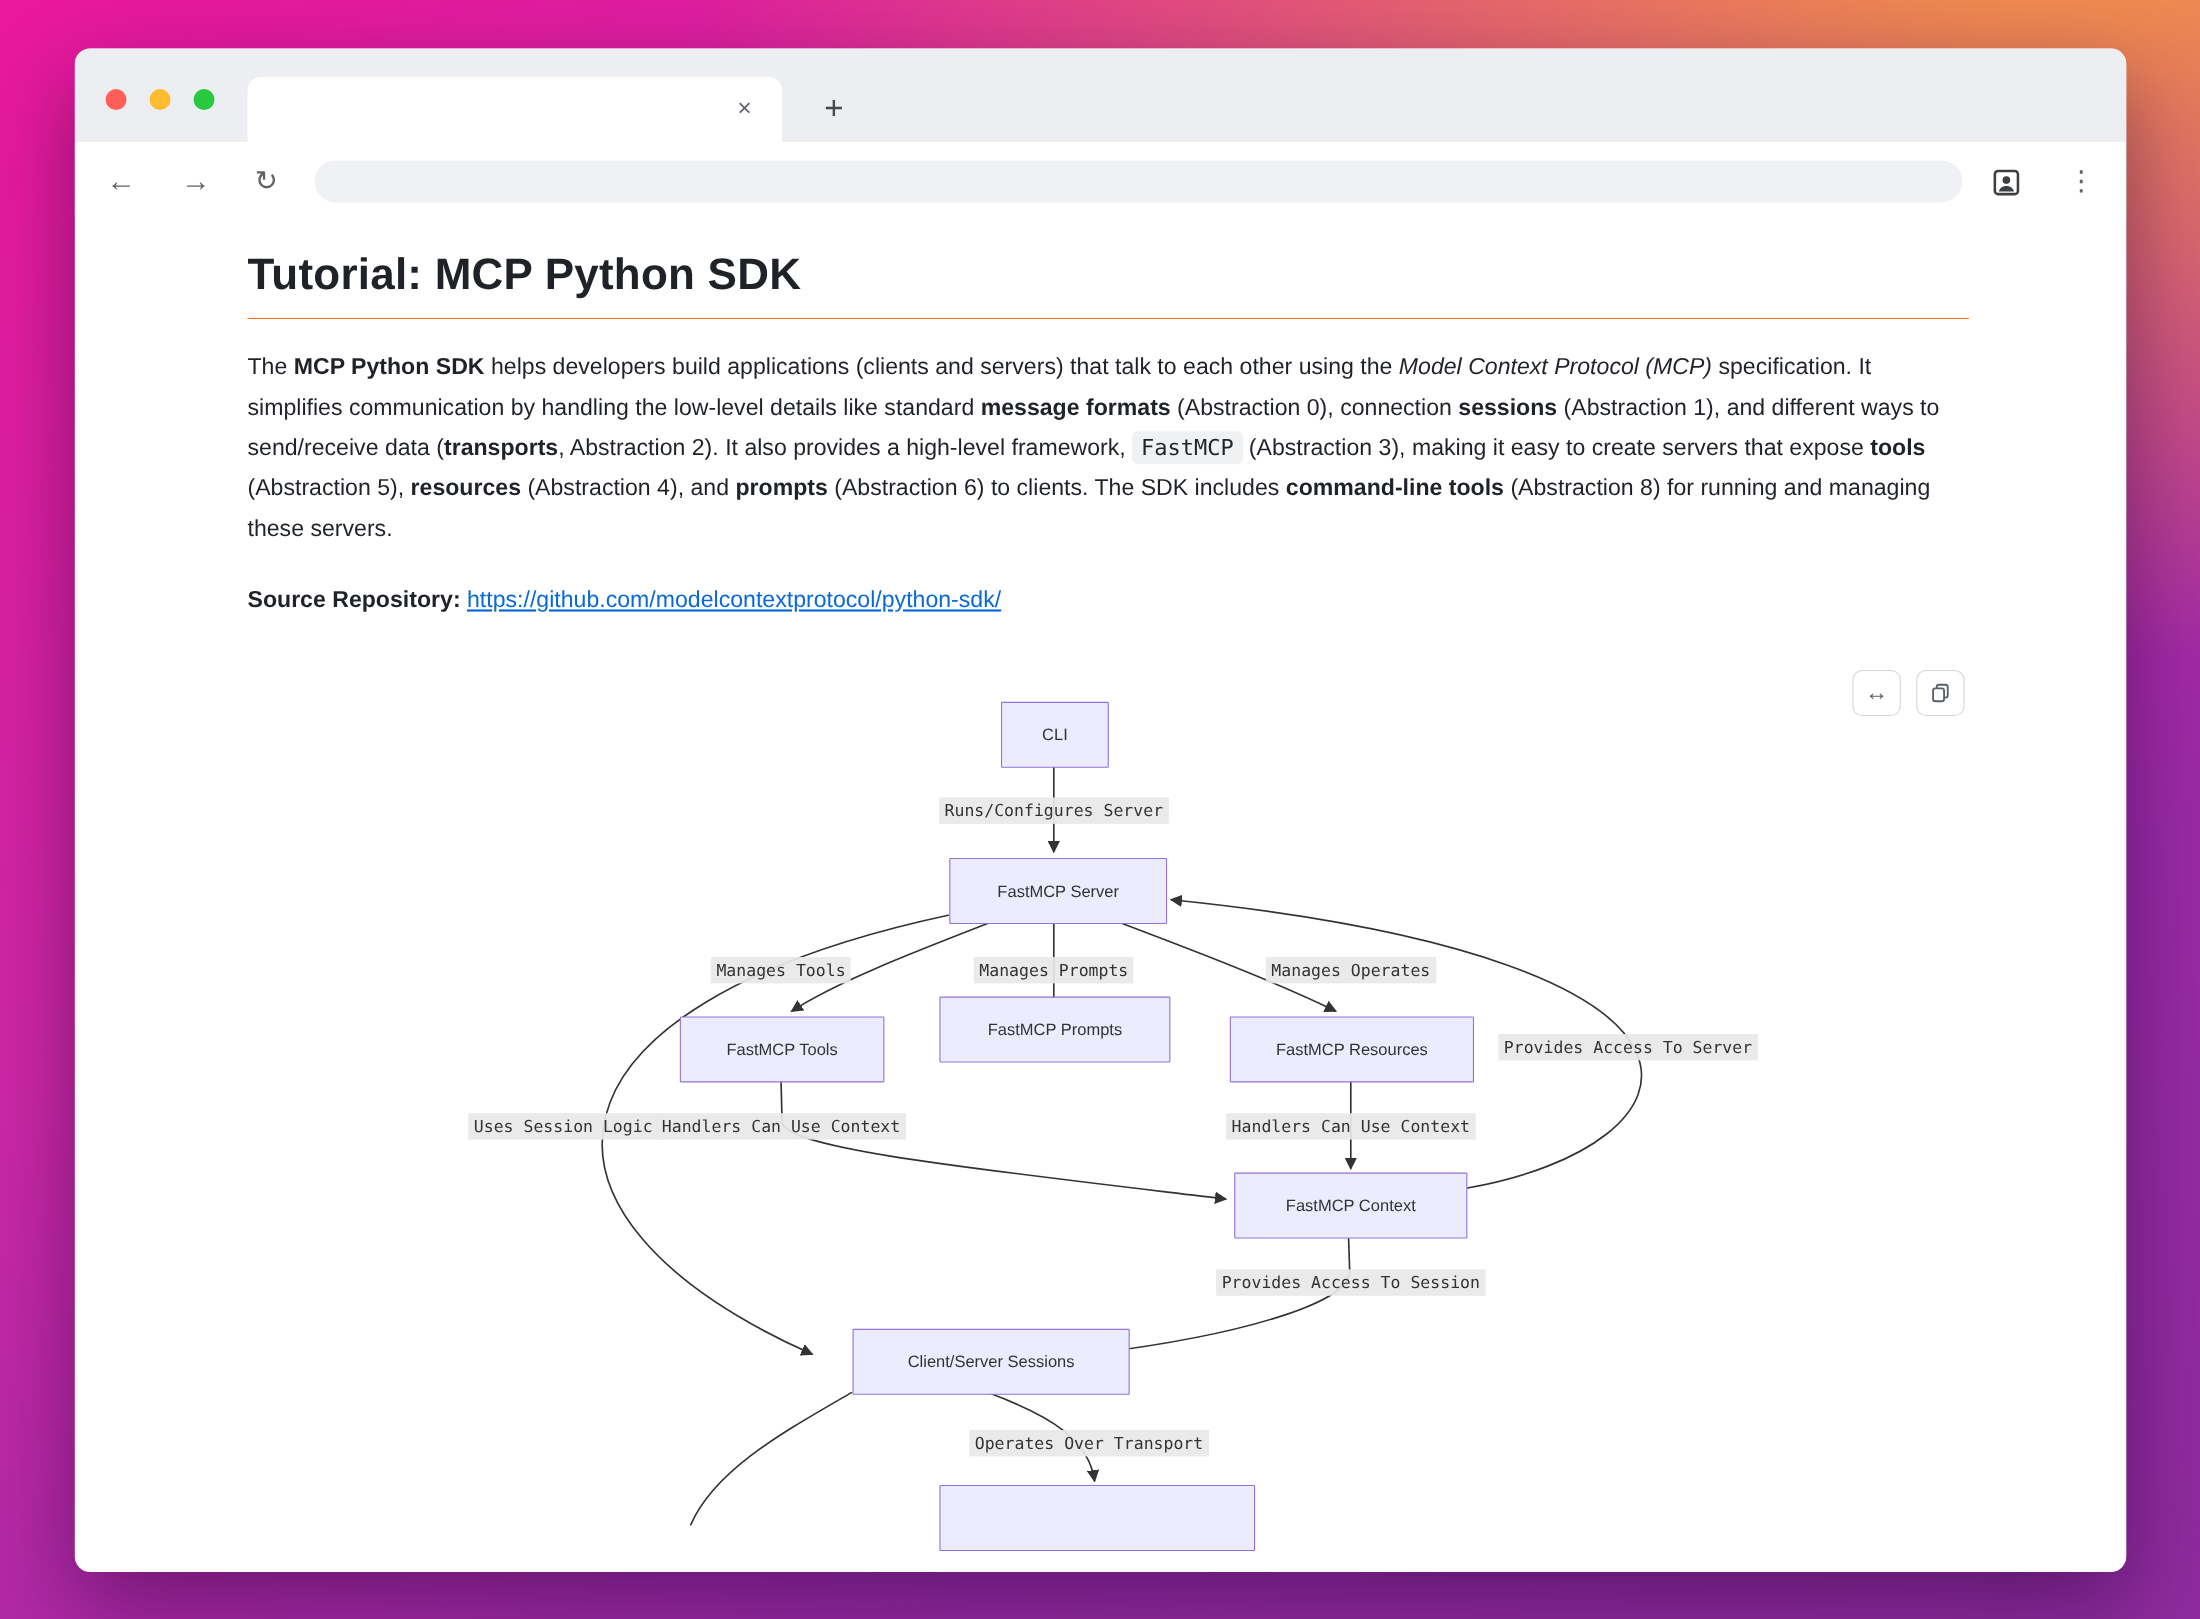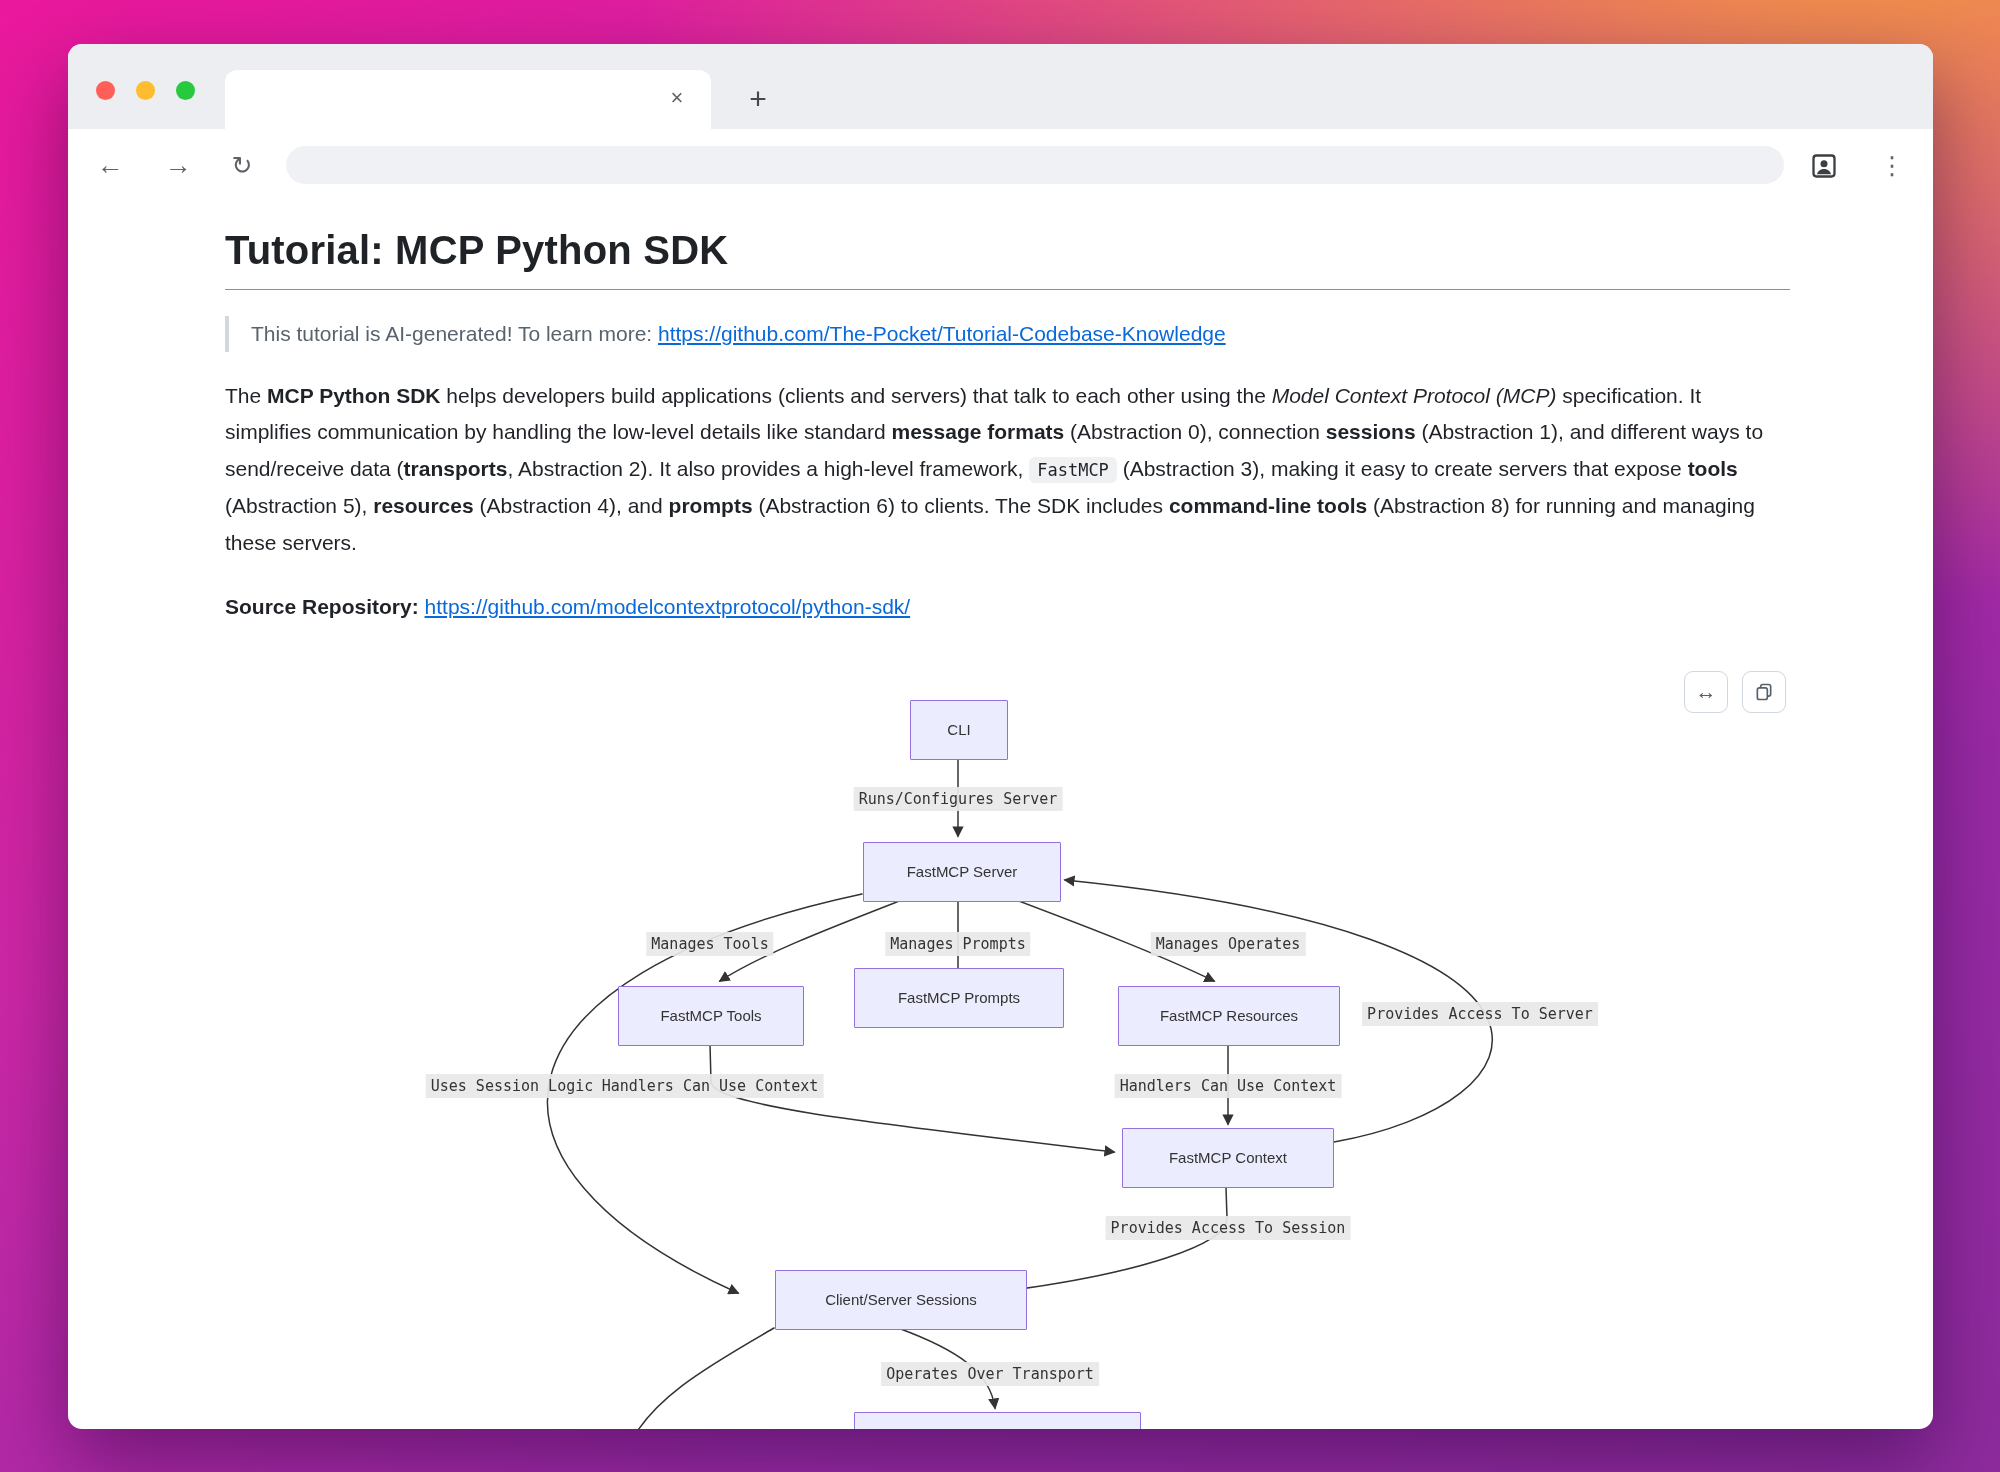--- a/index.html
+++ b/index.html
@@ -37,21 +37,21 @@
   
   .content{position:relative;padding:0 143px 0 157px;color:#1f2328;}
   h1.doc-title{margin:27px 0 0 0;padding:0 0 16px 0;font-size:40px;font-weight:700;color:#1f2328;
     border-bottom:1px solid #f97316;letter-spacing:.2px;}
   .callout{margin-top:26px;border-left:4px solid #d1d9e0;padding:2px 0 2px 22px;color:#59636e;
     font-size:21px;line-height:1.5;}
   a.lnk{color:#0969da;text-decoration:underline;}
   .intro{margin:26px 0 0 0;font-size:21px;line-height:1.75;color:#1f2328;}
   .intro strong{font-weight:700;}
   .intro em{font-style:italic;}
-  .chip{font-family:"DejaVu Sans Mono",monospace;font-size:17px;background:#eff1f3;border-radius:6px;
+  .chip{font-family:"DejaVu Sans Mono",monospace;font-size:20px;background:#eff1f3;border-radius:6px;
     padding:3px 8px;white-space:nowrap;}
   .source{margin:30px 0 0 0;font-size:21px;line-height:1.5;}
   .source .lbl{font-weight:700;}
   
   .diagram-wrap{position:relative;margin-top:36px;height:800px;}
   .dg-toolbar{position:absolute;top:12px;right:4px;display:flex;gap:14px;z-index:5;}
   .dg-btn{width:42px;height:40px;border:1px solid #d0d7de;border-radius:9px;background:#ffffff;
     display:flex;align-items:center;justify-content:center;color:#57606a;font-size:21px;}
   .dg-inner{position:absolute;left:225px;top:37px;width:1200px;height:780px;}
   .dg-inner svg.edges{position:absolute;left:0;top:0;z-index:1;}
@@ -90,21 +90,20 @@
           <circle cx="12" cy="10" r="3" fill="#3c4043"></circle>
           <path d="M6 19c1-3.2 3.4-4.4 6-4.4s5 1.2 6 4.4" fill="#3c4043"></path>
         </svg>
       </div>
       <div class="menu">⋮</div>
     </div>
 
     <div class="content">
       <h1 class="doc-title">Tutorial: MCP Python SDK</h1>
 
-      <div class="callout"><span>This tutorial is AI-generated! To learn more: </span><a class="lnk" href="#">https://github.com/The-Pocket/Tutorial-Codebase-Knowledge</a></div>
 
       <p class="intro"><span>The </span><strong>MCP Python SDK</strong><span> helps developers build applications (clients and servers) that talk to each other using the </span><em>Model Context Protocol (MCP)</em><span> specification. It simplifies communication by handling the low-level details like standard </span><strong>message formats</strong><span> (Abstraction 0), connection </span><strong>sessions</strong><span> (Abstraction 1), and different ways to send/receive data (</span><strong>transports</strong><span>, Abstraction 2). It also provides a high-level framework, </span><span class="chip">FastMCP</span><span> (Abstraction 3), making it easy to create servers that expose </span><strong>tools</strong><span> (Abstraction 5), </span><strong>resources</strong><span> (Abstraction 4), and </span><strong>prompts</strong><span> (Abstraction 6) to clients. The SDK includes </span><strong>command-line tools</strong><span> (Abstraction 8) for running and managing these servers.</span></p>
 
       <p class="source"><span class="lbl">Source Repository: </span><a class="lnk" href="#">https://github.com/modelcontextprotocol/python-sdk/</a></p>
 
       <div class="diagram-wrap">
         <div class="dg-toolbar">
           <div class="dg-btn">
               <span>↔</span>
             </div>

